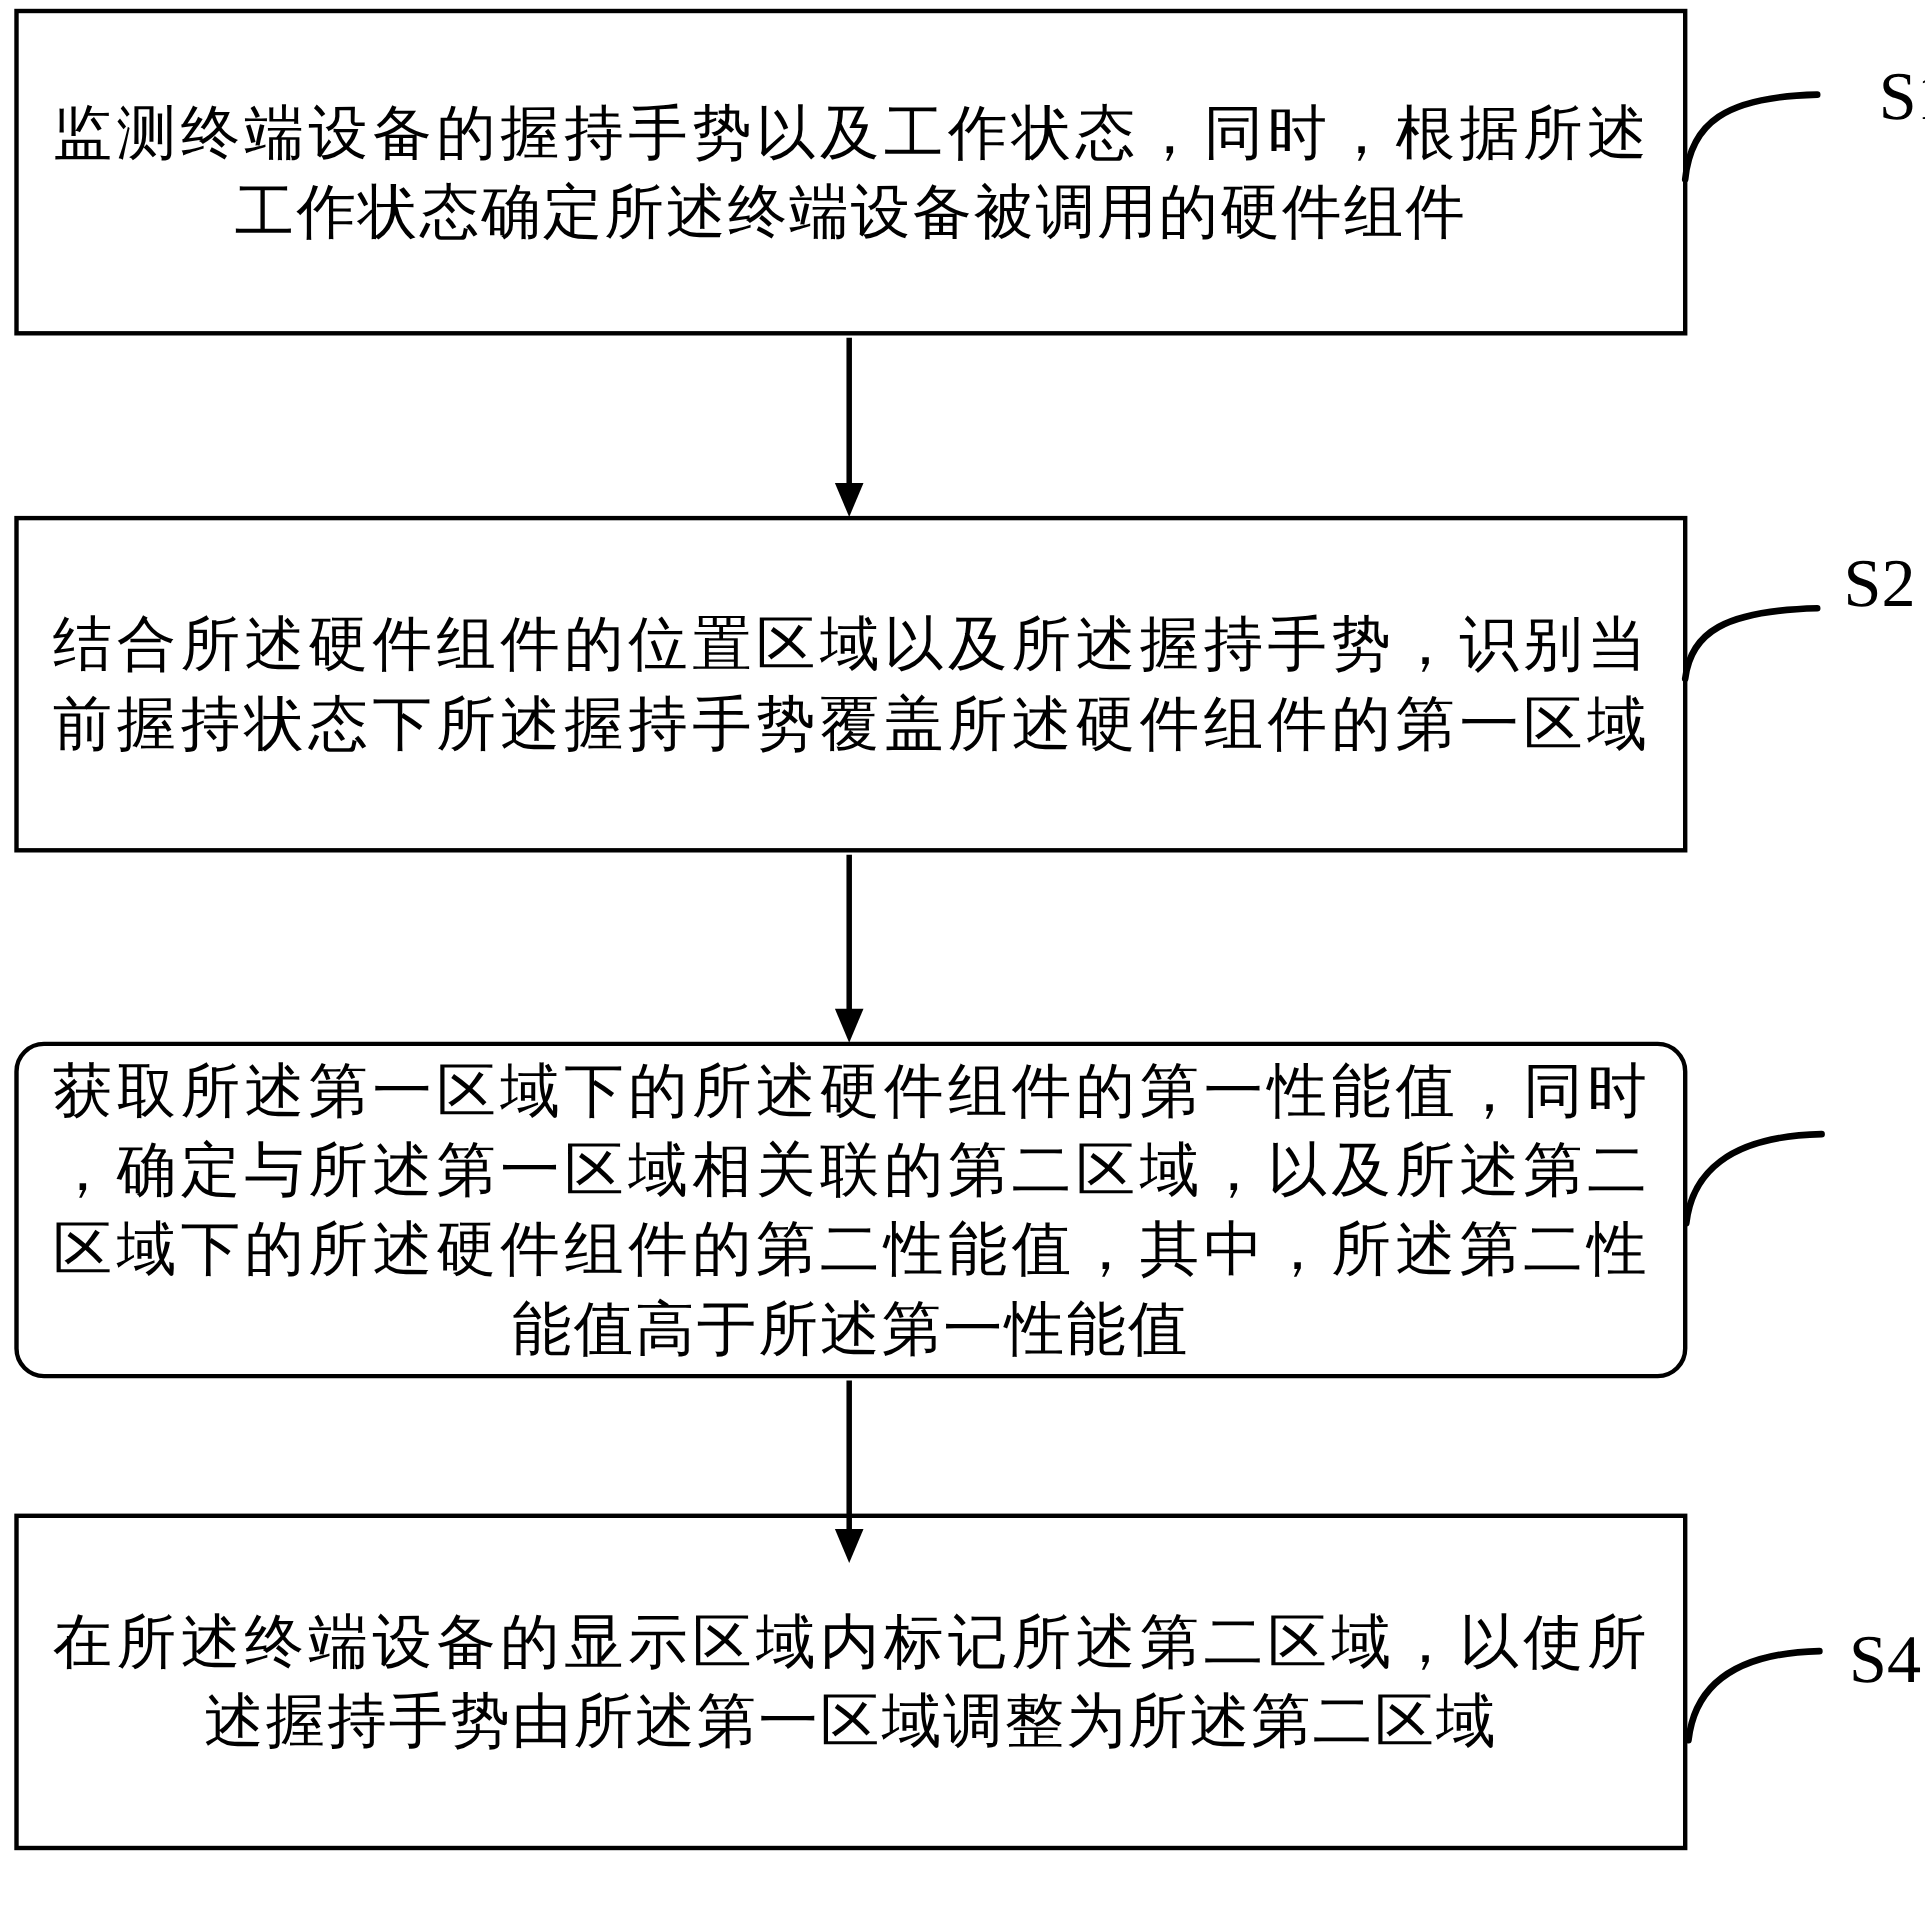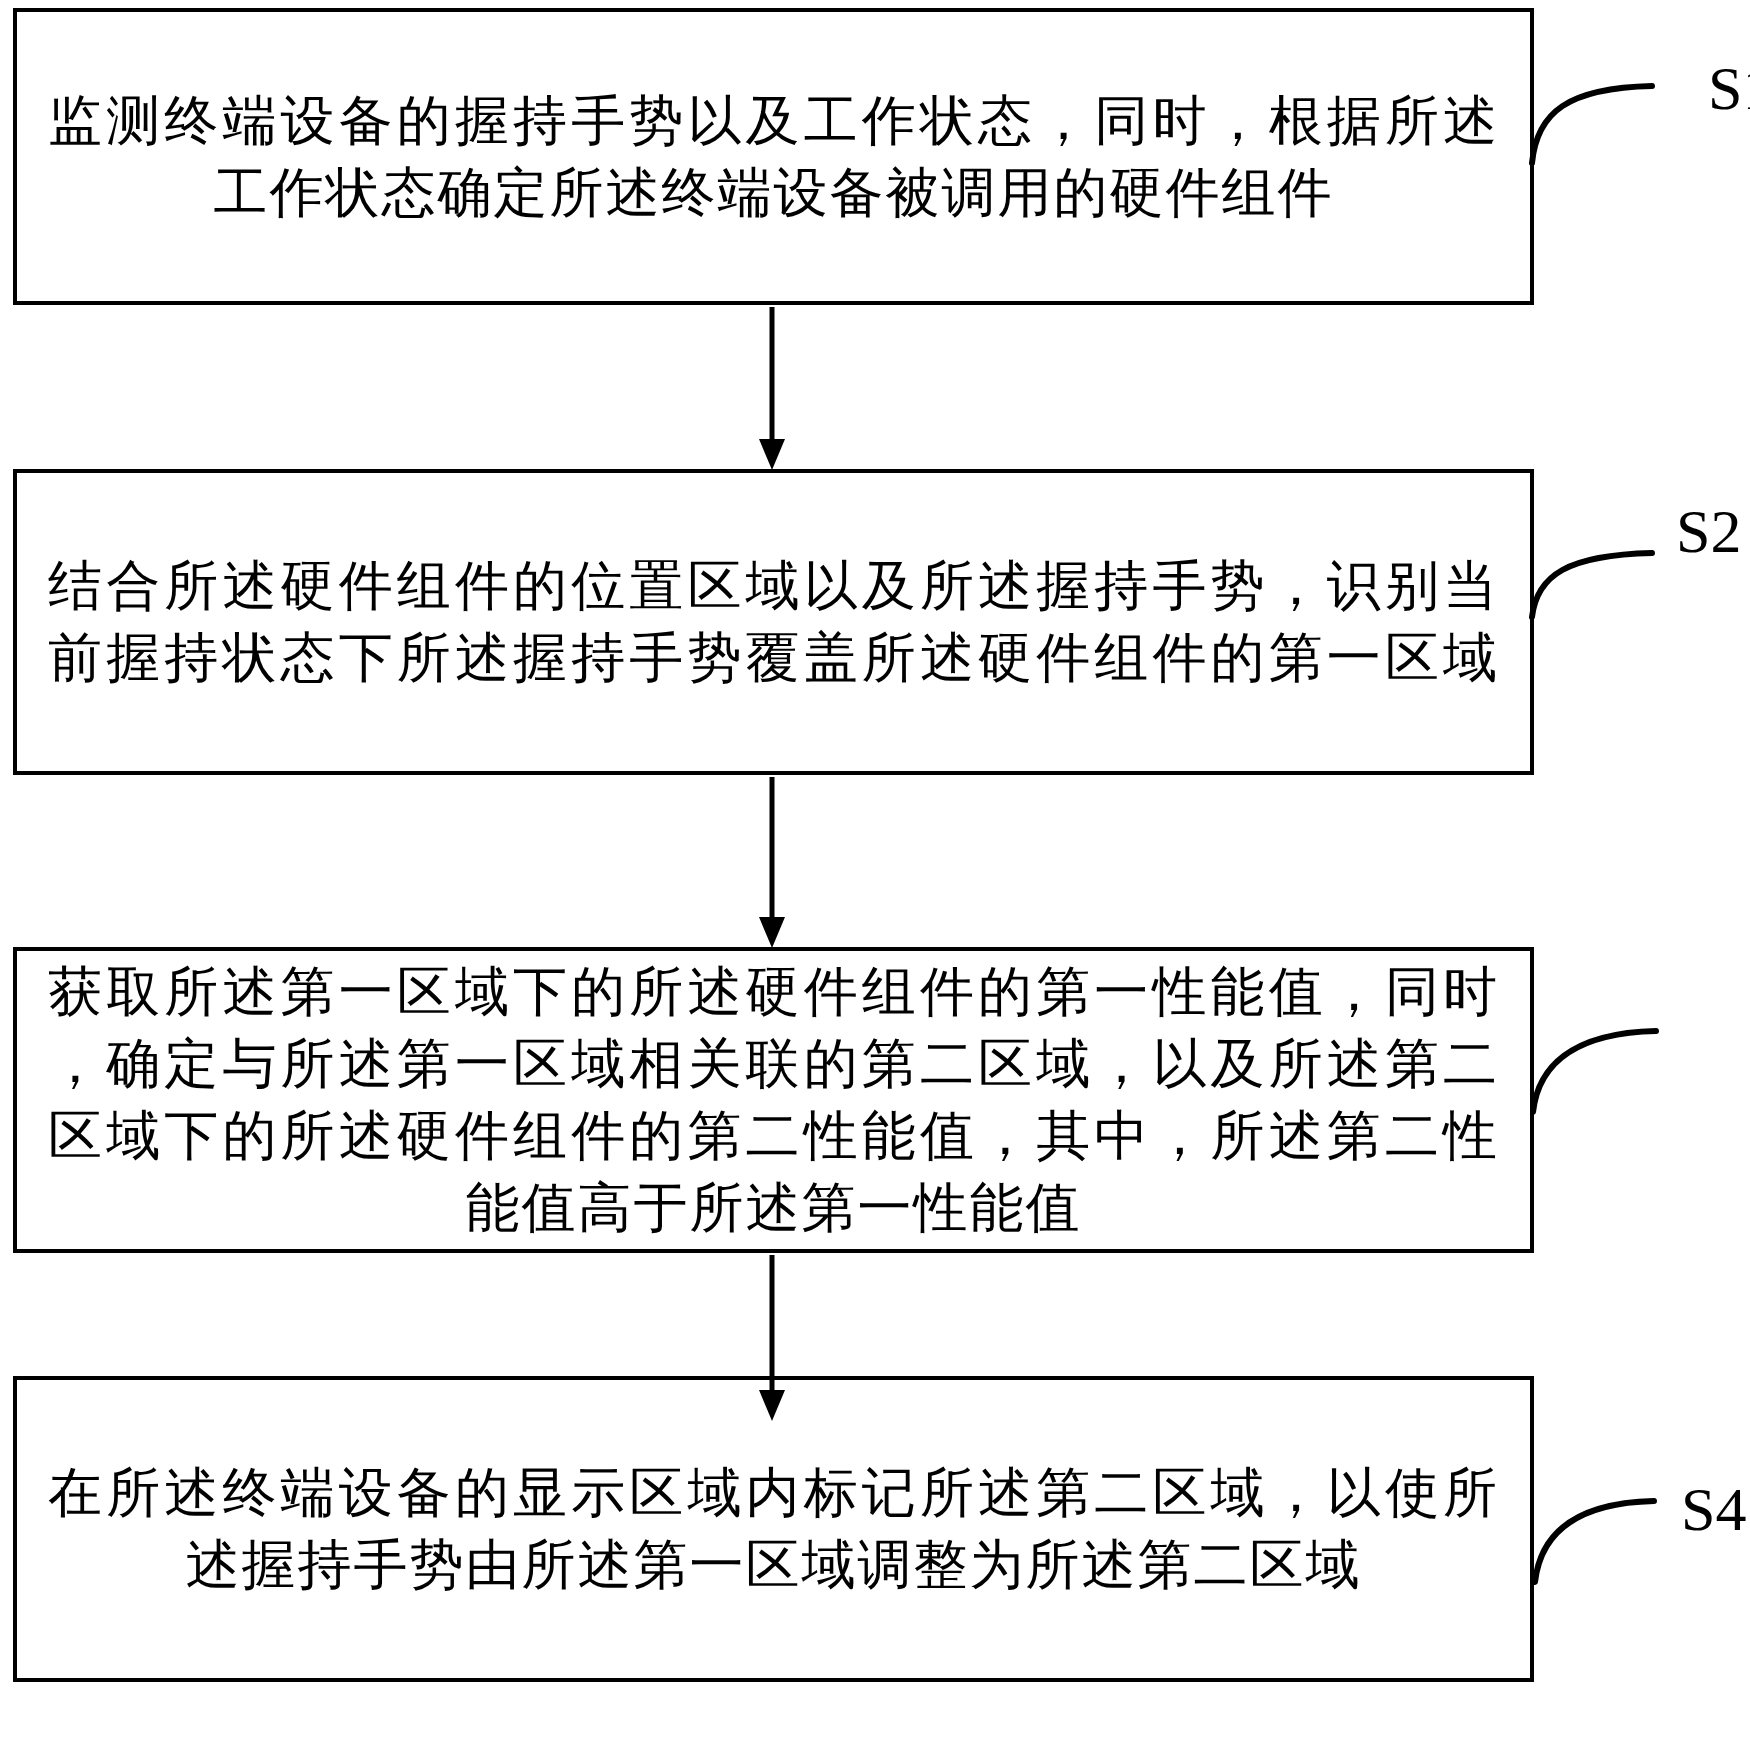--- a/index.html
+++ b/index.html
@@ -23,21 +23,21 @@
     box-sizing: border-box;
     border: 4px solid #000000;
     background: #ffffff;
     display: flex;
     flex-direction: column;
     justify-content: center;
     padding: 0 31px;
   }
   .box-1 { top: 8px;    height: 297px; }
   .box-2 { top: 469px;  height: 306px; justify-content: center; }
-  .box-3 { top: 947px;  height: 306px; }
+  .box-3 { top: 947px;  height: 306px; border-radius: 27px; }
   .box-4 { top: 1376px; height: 306px; }
   .txt-line {
     font-size: 54px;
     line-height: 72px;
     letter-spacing: 2px;
     white-space: nowrap;
   }
   .txt-line.full {
     white-space: normal;
     text-align: justify;

